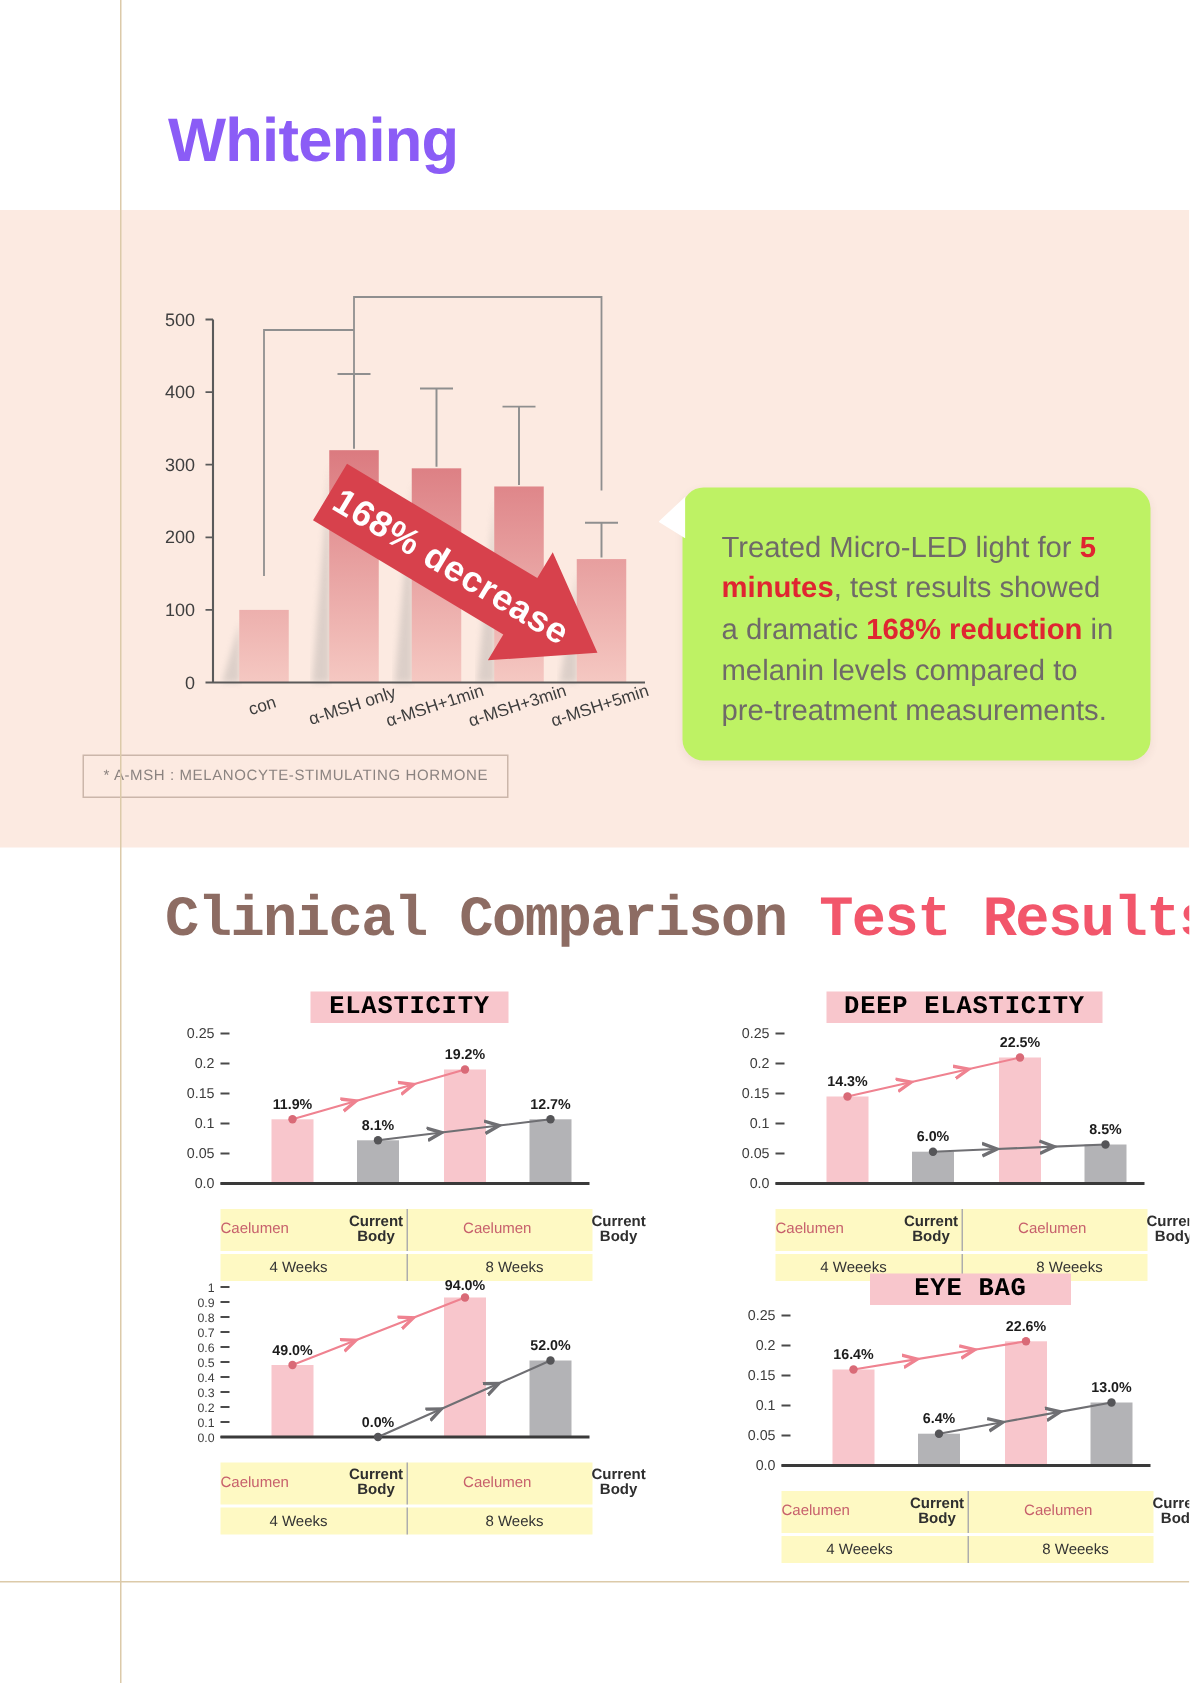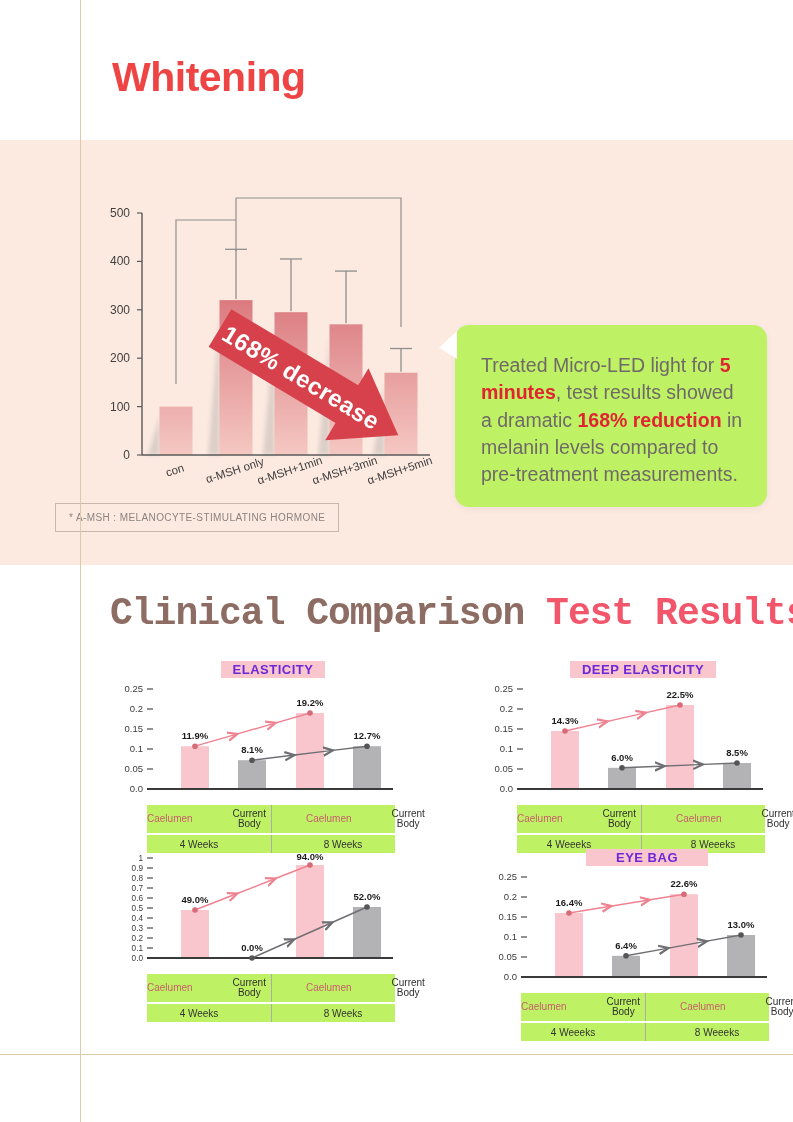--- a/index.html
+++ b/index.html
@@ -3,22 +3,22 @@
 <meta charset="utf-8">
 <style>
   html,body{margin:0;padding:0;background:#fff;}
   #page{position:relative;width:793px;height:1122px;background:#ffffff;overflow:hidden;
         font-family:"Liberation Sans",sans-serif;}
   svg{font-family:"Liberation Sans",sans-serif;}
 
   .guide-v{position:absolute;left:80px;top:0;width:1px;height:1122px;background:#dccaa9;z-index:6;}
   .guide-h{position:absolute;left:0;top:1054px;width:793px;height:1px;background:#dccaa9;z-index:6;}
 
-  .h1{position:absolute;left:112px;top:54px;font-size:41px;font-weight:bold;
-      color:#ef4444;letter-spacing:-0.5px;z-index:3;}
+  .h1{position:absolute;left:112px;top:70px;font-size:41px;font-weight:bold;
+      color:#8b5cf6;letter-spacing:-0.5px;z-index:3;}
   .panel{position:absolute;left:0;top:140px;width:793px;height:425px;background:#fceae1;z-index:1;}
 
   .main-chart{position:absolute;left:85px;top:38px;width:360px;height:330px;}
 
   .footnote{position:absolute;left:55px;top:363px;display:inline-block;
       border:1px solid #cbb6aa;padding:8px 13px;font-size:10px;letter-spacing:0.4px;
       color:#8b8380;background:transparent;white-space:nowrap;}
 
   .callout{position:absolute;left:455px;top:185px;width:312px;height:182px;background:#bef264;
       border-radius:14px;box-shadow:0 2px 6px rgba(90,60,50,0.07);}
@@ -26,31 +26,31 @@
       clip-path:polygon(100% 0,100% 100%,0 60%);}
   .callout-text{padding:27px 20px 20px 26px;font-size:19.5px;line-height:1.4;color:#6f6a68;}
   .callout-text .red{color:#e02531;font-weight:bold;}
 
   .h2{position:absolute;left:110px;top:592px;font-size:38px;font-weight:bold;letter-spacing:-1px;z-index:3;white-space:nowrap;font-family:Liberation Mono, monospace;}
   .h2 .brown{color:#8d6c63;}
   .h2 .pink{color:#f2566b;}
 
   .cchart{position:absolute;width:285px;z-index:3;}
   .cchart .ctitle{position:relative;height:18px;margin-bottom:1px;padding-left:41px;
-      text-align:center;font-size:13px;font-weight:bold;color:#6d28d9;letter-spacing:0.5px;white-space:nowrap;}
+      text-align:center;font-size:17px;font-weight:bold;color:#000000;letter-spacing:0.5px;white-space:nowrap;font-family:Liberation Mono, monospace;}
   .cchart .hl{background:#f8c6cc;padding:1px 12px;}
   .cchart.chart4 .hl{padding:1px 30px;}
   .bands{position:relative;margin-left:37px;width:248px;}
-  .band-row{position:relative;display:flex;background:#bef264;gap:40px;}
+  .band-row{position:relative;display:flex;background:#fef9c3;gap:40px;}
   .band-row.r1{height:28px;align-items:center;}
   .band-row.r2{height:18px;align-items:center;margin-top:2px;}
   .band-div{position:absolute;left:50%;top:0;width:1px;height:100%;background:#adadad;}
   .cell{width:25%;text-align:center;font-size:10px;line-height:1.05;}
   .cell.pinkTxt{color:#c7606c;}
-  .cell.darkTxt{color:#2f2f2f;font-weight:normal;}
+  .cell.darkTxt{color:#2f2f2f;font-weight:bold;}
   .wcell{width:50%;text-align:center;font-size:10px;color:#333;}
 </style>
 </head>
 <body>
 
 <div id="page">
   <div class="guide-v"></div>
   <div class="guide-h"></div>
 
   <div class="h1">Whitening</div>

